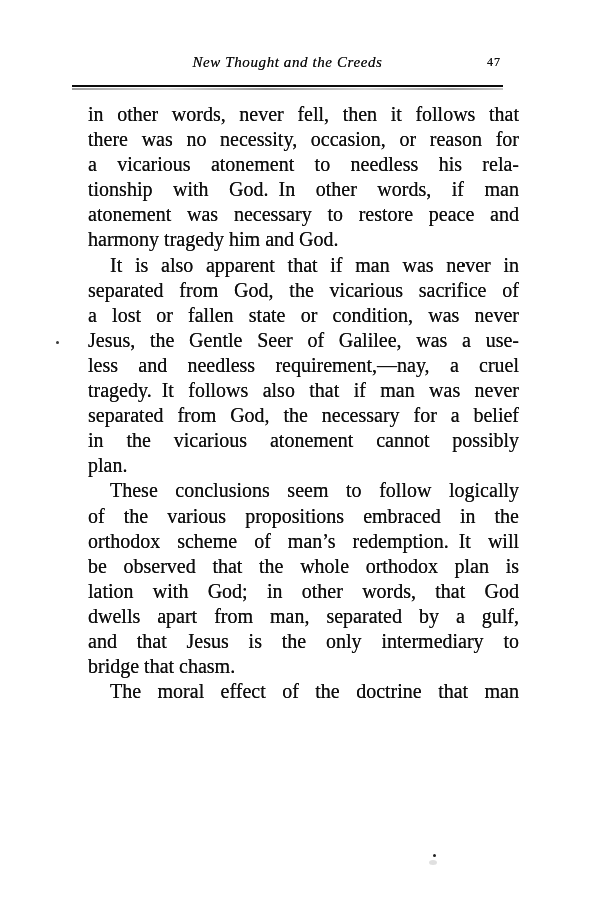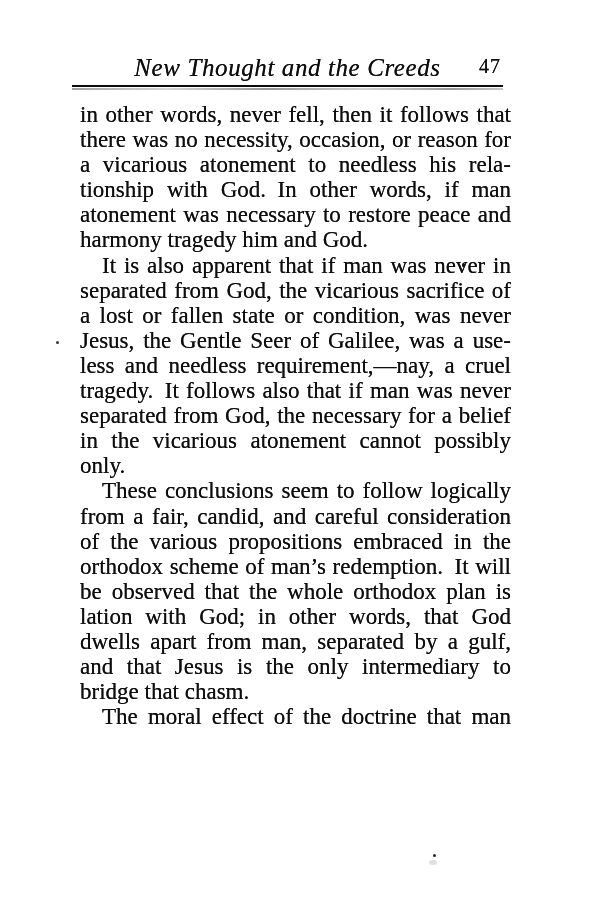--- a/index.html
+++ b/index.html
@@ -19,54 +19,54 @@
     top: 54px;
     width: 431px;
     height: 28px;
   }
   .header-title {
     position: absolute;
     left: 0;
     width: 100%;
     text-align: center;
     font-style: italic;
-    font-size: 25px;
+    font-size: 15px;
     letter-spacing: 0.6px;
     text-shadow: 0 0 0.6px rgba(10,10,10,0.85);
     white-space: nowrap;
   }
   .page-number {
     position: absolute;
     right: 2px;
     top: 1px;
-    font-size: 20px;
+    font-size: 12px;
     letter-spacing: 1px;
     text-shadow: 0 0 0.6px rgba(10,10,10,0.85);
   }
   .header-rule {
     position: absolute;
     left: 72px;
     top: 85px;
     width: 431px;
   }
   .header-rule .rule-main { height: 2px; background: #0b0b0b; }
   .header-rule .rule-ghost {
     margin-top: 1px;
     height: 2px;
     background: linear-gradient(90deg,
       rgba(0,0,0,0.38) 0%, rgba(0,0,0,0.16) 22%, rgba(0,0,0,0.42) 45%,
       rgba(0,0,0,0.18) 68%, rgba(0,0,0,0.40) 88%, rgba(0,0,0,0.22) 100%);
   }
   
   .body-text {
     position: absolute;
-    left: 80px;
+    left: 88px;
     top: 102px;
     width: 431px;
-    font-size: 23px;
+    font-size: 20px;
     line-height: 25.1px;
   }
   .text-line {
     text-shadow: 0 0 0.55px rgba(10,10,10,0.85);
   }
   .text-line.justify {
     text-align: justify;
     text-align-last: justify;
   }
   .text-line.indent { padding-left: 22px; }
@@ -110,25 +110,24 @@
       </div>
       <div class="paragraph">
         <div class="text-line justify indent">It is also apparent that if man was never in</div>
         <div class="text-line justify">separated from God, the vicarious sacrifice of</div>
         <div class="text-line justify">a lost or fallen state or condition, was never</div>
         <div class="text-line justify">Jesus, the Gentle Seer of Galilee, was a use-</div>
         <div class="text-line justify">less and needless requirement,—nay, a cruel</div>
         <div class="text-line justify">tragedy. It follows also that if man was never</div>
         <div class="text-line justify">separated from God, the necessary for a belief</div>
         <div class="text-line justify">in the vicarious atonement cannot possibly</div>
-        <div class="text-line">only.</div>
+        <div class="text-line">plan.</div>
       </div>
       <div class="paragraph">
         <div class="text-line justify indent">These conclusions seem to follow logically</div>
-        <div class="text-line justify">from a fair, candid, and careful consideration</div>
         <div class="text-line justify">of the various propositions embraced in the</div>
         <div class="text-line justify">orthodox scheme of man’s redemption. It will</div>
         <div class="text-line justify">be observed that the whole orthodox plan is</div>
         <div class="text-line justify">lation with God; in other words, that God</div>
         <div class="text-line justify">dwells apart from man, separated by a gulf,</div>
         <div class="text-line justify">and that Jesus is the only intermediary to</div>
         <div class="text-line">bridge that chasm.</div>
       </div>
       <div class="paragraph">
         <div class="text-line justify indent">The moral effect of the doctrine that man</div>

